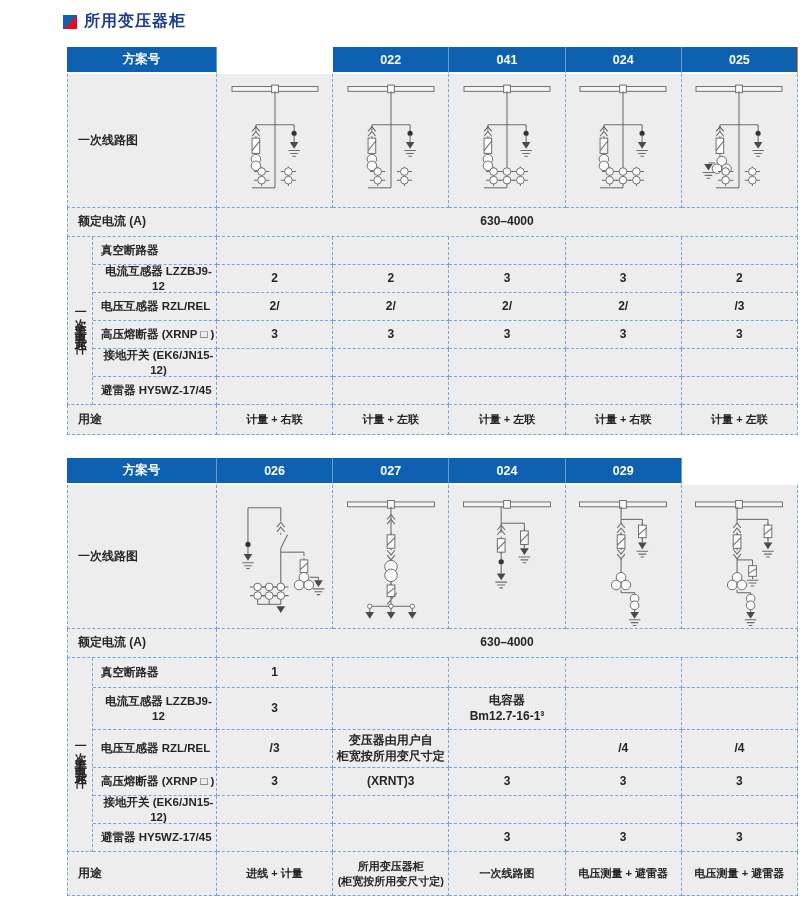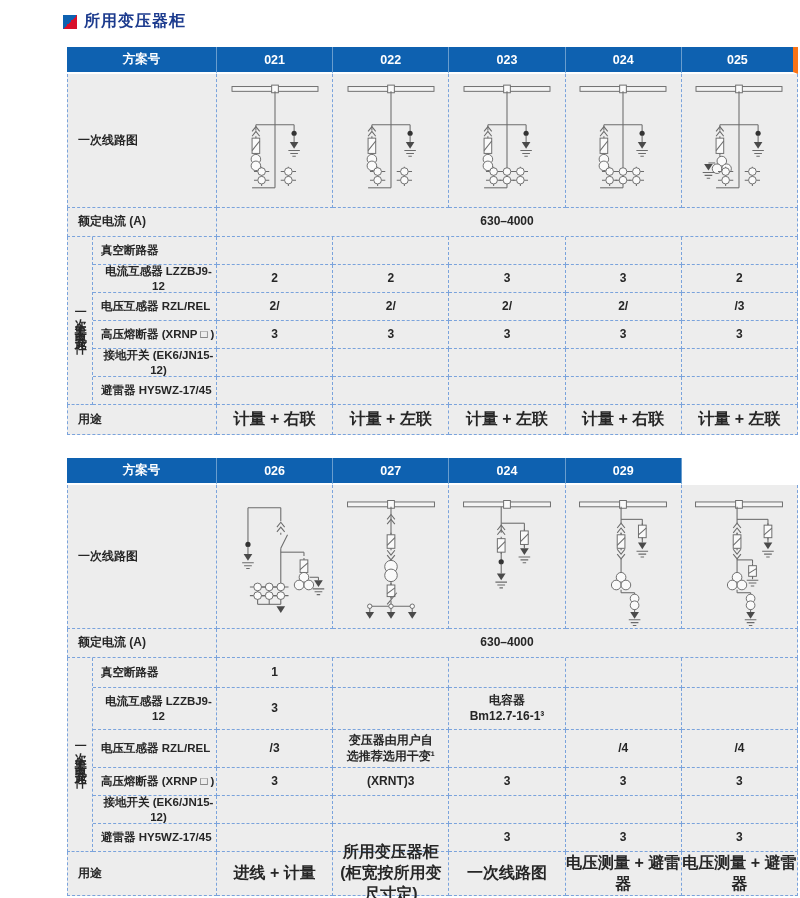--- a/index.html
+++ b/index.html
@@ -12,48 +12,47 @@
   .page-title { font-size:16px; font-weight:bold; color:#1c3b8e; letter-spacing:1px; }
 
   .sch-table { position:absolute; left:67px; width:731px; display:grid;
     grid-template-columns:26px 124px repeat(5,1fr); background:#ffffff; }
   #table1 { top:47px;  grid-template-rows:27px 134px 29px 28px 28px 28px 28px 28px 28px 30px; }
   #table2 { top:458px; grid-template-rows:27px 144px 29px 30px 42px 38px 28px 28px 28px 44px; }
 
   .th { background:#0e61b0; color:#ffffff; font-size:12.5px; font-weight:bold;
     display:flex; align-items:center; justify-content:center;
     border-right:1px solid rgba(255,255,255,.38); border-bottom:2px solid #ffffff; }
-  .th.last { border-right:5px solid #f97316; }
+  .th.last { border-right:1px solid #f97316; }
 
   .cell { background:#ededed; border-right:1px dashed #7aa3dc; border-bottom:1px dashed #7aa3dc;
     font-size:12px; font-weight:bold; color:#262626; display:flex; align-items:center;
     justify-content:center; text-align:center; white-space:pre-line; line-height:1.3; }
   .label { justify-content:flex-start; padding-left:10px; text-align:left; }
   .complabel { justify-content:flex-start; padding-left:8px; text-align:center; font-size:11.5px; }
   .vlabel { writing-mode:vertical-rl; text-orientation:upright; letter-spacing:4px;
     font-size:12px; padding:0; justify-content:center; }
   .edge { border-left:1px dashed #7aa3dc; }
-  .usage { font-size:16px; }
+  .usage { font-size:11px; }
   .diagram { padding:1px; }
   .diagram svg { display:block; margin:auto; }
 </style>
 </head>
 <body>
 <div class="page">
 
   <div class="title-bar">
     <div class="flag"></div>
     <div class="page-title">所用变压器柜</div>
   </div>
 
   <div class="sch-table" id="table1">
       <div class="th" style="grid-area: 1 / 1 / auto / 3;">方案号</div>
-      <div class="th" style="grid-area: 1 / 3;">021</div>
       <div class="th" style="grid-area: 1 / 4;">022</div>
-      <div class="th" style="grid-area: 1 / 5;">023</div>
+      <div class="th" style="grid-area: 1 / 5;">041</div>
       <div class="th" style="grid-area: 1 / 6;">024</div>
       <div class="th last" style="grid-area: 1 / 7;">025</div>
       <div class="cell label edge" style="grid-area: 2 / 1 / auto / 3;">一次线路图</div>
       <div class="cell diagram" style="grid-area: 2 / 3;"><svg width="112" height="128" viewBox="0 0 116 134" preserveAspectRatio="xMidYMid meet">
           <rect x="13" y="10" width="90" height="5" fill="#f4f4f4" stroke="#6b6b6b"></rect>
           <rect x="54.5" y="8.5" width="7" height="8" fill="#fafafa" stroke="#6b6b6b"></rect>
           <line x1="58" y1="15" x2="58" y2="116" stroke="#6b6b6b" stroke-width="1.1" fill="none"></line>
           <line x1="58" y1="116" x2="34" y2="116" stroke="#6b6b6b" stroke-width="1.1" fill="none"></line>
           <line x1="38" y1="50" x2="78" y2="50" stroke="#6b6b6b" stroke-width="1.1" fill="none"></line>
           <line x1="38" y1="50" x2="38" y2="56" stroke="#6b6b6b" stroke-width="1.1" fill="none"></line>
@@ -426,21 +425,21 @@
       <div class="cell complabel" style="grid-area: 5 / 2;">电流互感器 LZZBJ9-12</div>
       <div class="cell" style="grid-area: 5 / 3;">3</div>
       <div class="cell" style="grid-area: 5 / 4;"></div>
       <div class="cell" style="grid-area: 5 / 5;">电容器
 Bm12.7-16-1³</div>
       <div class="cell" style="grid-area: 5 / 6;"></div>
       <div class="cell" style="grid-area: 5 / 7;"></div>
       <div class="cell complabel" style="grid-area: 6 / 2;">电压互感器 RZL/REL</div>
       <div class="cell" style="grid-area: 6 / 3;">/3</div>
       <div class="cell" style="grid-area: 6 / 4;">变压器由用户自
-选推荐选用干变¹</div>
+柜宽按所用变尺寸定</div>
       <div class="cell" style="grid-area: 6 / 5;"></div>
       <div class="cell" style="grid-area: 6 / 6;">/4</div>
       <div class="cell" style="grid-area: 6 / 7;">/4</div>
       <div class="cell complabel" style="grid-area: 7 / 2;">高压熔断器 (XRNP □ )</div>
       <div class="cell" style="grid-area: 7 / 3;">3</div>
       <div class="cell" style="grid-area: 7 / 4;">(XRNT)3</div>
       <div class="cell" style="grid-area: 7 / 5;">3</div>
       <div class="cell" style="grid-area: 7 / 6;">3</div>
       <div class="cell" style="grid-area: 7 / 7;">3</div>
       <div class="cell complabel" style="grid-area: 8 / 2;">接地开关 (EK6/JN15-12)</div>

